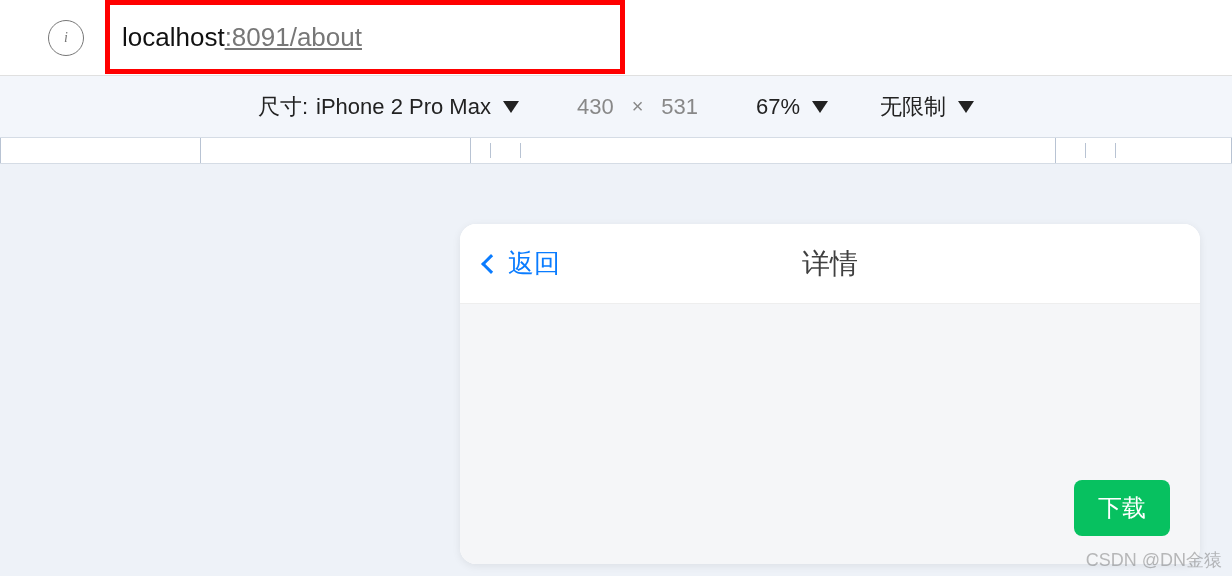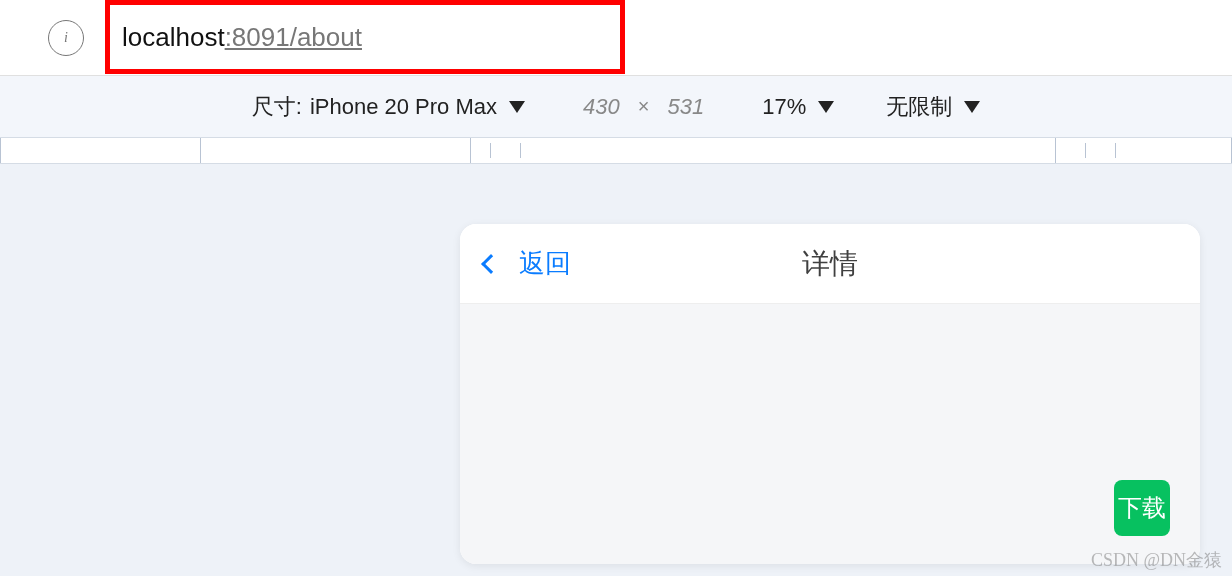--- a/index.html
+++ b/index.html
@@ -60,21 +60,21 @@
     justify-content: center;
     font-size: 22px;
     color: #222;
   }
   .device-toolbar > div {
     display: flex;
     align-items: center;
     gap: 8px;
   }
   .dev-group { margin: 0 26px; }
-  .dim-input { color: #888; font-size: 22px; padding: 0 6px; font-style: italic; }
+  .dim-input { color: #888; font-size: 22px; padding: 0 6px; }
   .x-sep { color: #888; font-size: 20px; padding: 0 4px;}
   .caret-down {
     width: 0; height: 0;
     border-left: 8px solid transparent;
     border-right: 8px solid transparent;
     border-top: 12px solid #222;
     display: inline-block;
     margin-left: 4px;
   }
 
@@ -119,21 +119,21 @@
     position: relative;
     border-bottom: 1px solid #eee;
     background: #fff;
   }
   .back-btn {
     display: flex;
     align-items: center;
     color: #0a7cff;
     font-size: 26px;
     padding-left: 24px;
-    gap: 21px;
+    gap: 10px;
     cursor: pointer;
   }
   .back-chevron {
     width: 14px; height: 14px;
     border-left: 3px solid #0a7cff;
     border-bottom: 3px solid #0a7cff;
     transform: rotate(45deg);
   }
   .app-title {
     position: absolute;
@@ -148,61 +148,60 @@
     height: calc(100% - 80px);
     position: relative;
   }
   .download-btn {
     position: absolute;
     right: 30px;
     bottom: 28px;
     background: #07c160;
     color: #fff;
     font-size: 24px;
-    padding: 12px 4px;
+    padding: 12px 24px;
     border-radius: 8px;
     cursor: pointer;
   }
 
   .watermark {
     position: absolute;
     right: 10px;
     bottom: 4px;
     font-size: 18px;
     color: rgba(120,120,120,0.5);
     pointer-events: none;
-    font-family: Liberation Serif, serif;
   }
 </style>
 </head>
 <body>
 
 <div class="address-bar">
   <div class="info-icon">
     <span>i</span>
   </div>
   <div class="url-box">
     <span>localhost</span>
       <span class="url-path">:8091/about</span>
   </div>
 </div>
 
 <div class="device-toolbar">
   <div class="dev-group">
     <span>尺寸:</span>
-    <span>iPhone 20 Pro Max</span>
+    <span>iPhone 2 Pro Max</span>
     <span class="caret-down"></span>
   </div>
   <div class="dev-group">
     <span class="dim-input">430</span>
     <span class="x-sep">×</span>
     <span class="dim-input">531</span>
   </div>
   <div class="dev-group">
-    <span>17%</span>
+    <span>67%</span>
     <span class="caret-down"></span>
   </div>
   <div class="dev-group">
     <span>无限制</span>
     <span class="caret-down"></span>
   </div>
 </div>
 
 <div class="ruler">
   <div class="ruler-tick" style="left:0px"></div>

